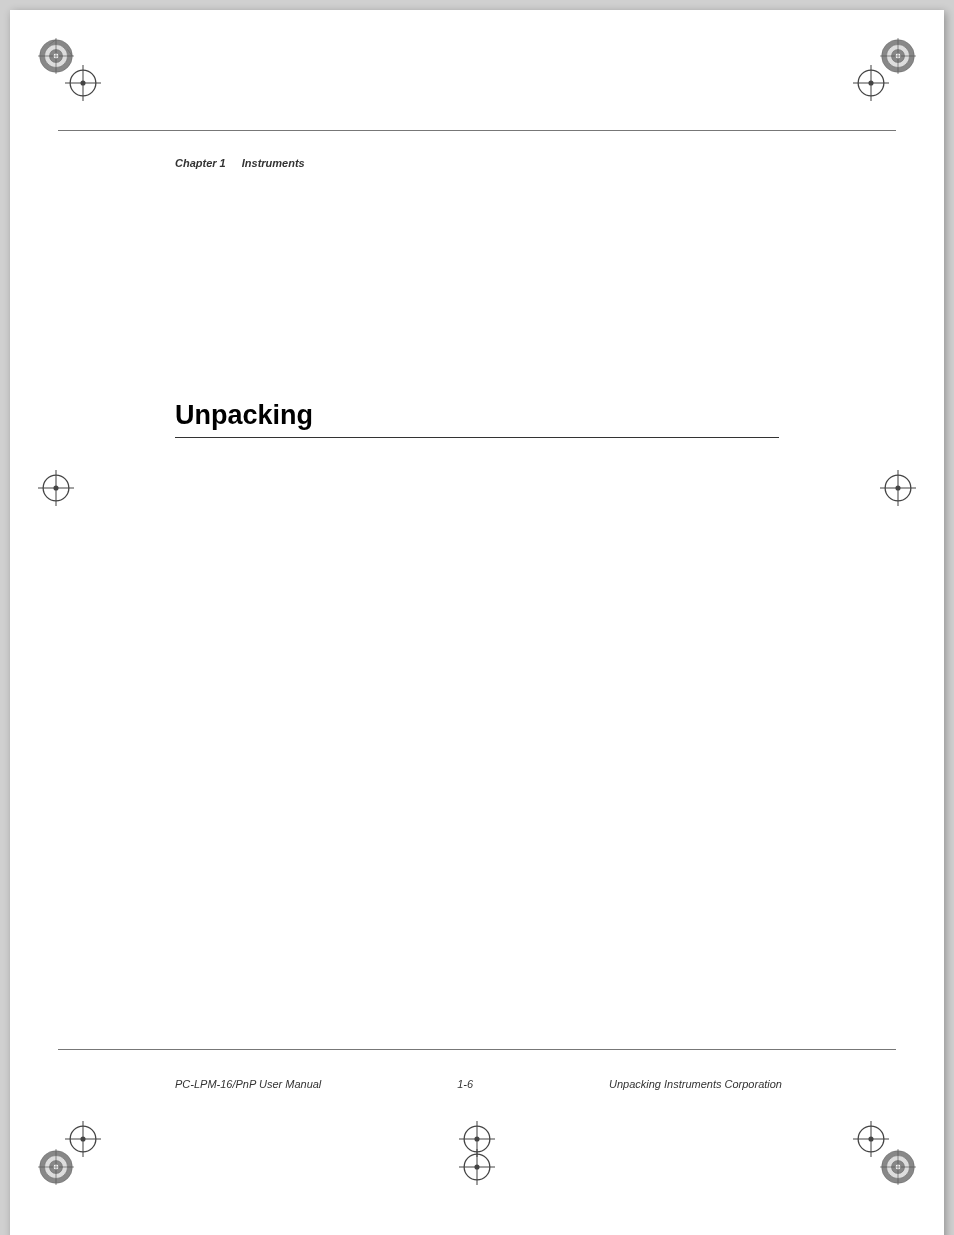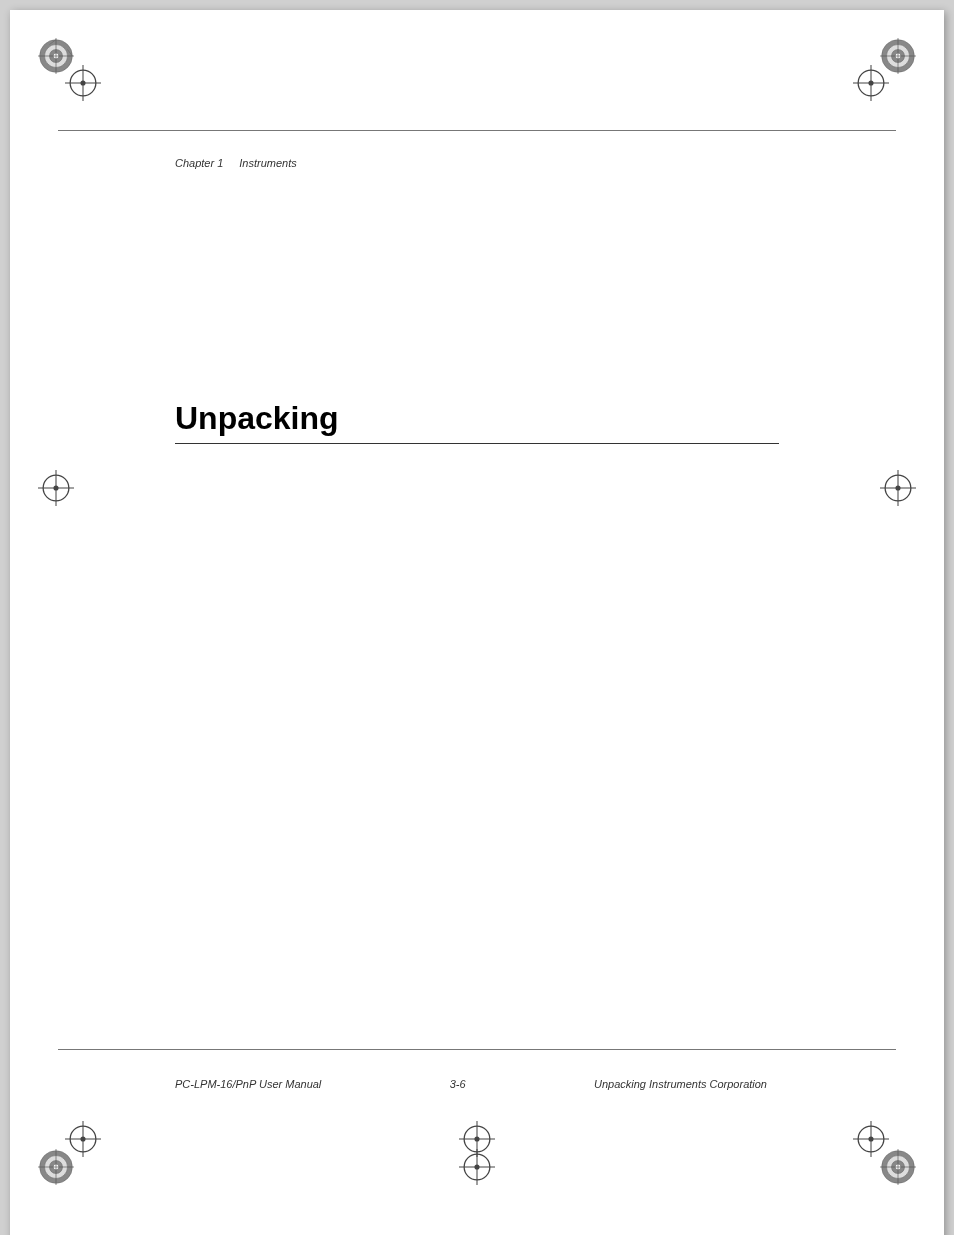--- a/index.html
+++ b/index.html
@@ -61,49 +61,50 @@
     
     .header-text {
       position: absolute;
       top: 147px;
       left: 165px;
       font-size: 11px;
       font-style: italic;
       color: #333;
       display: flex;
       gap: 8px;
+      font-weight: bold;
     }
 
     
     .section-heading {
       position: absolute;
       top: 390px;
       left: 165px;
       right: 165px;
     }
 
     .section-heading h2 {
-      font-size: 32px;
+      font-size: 27px;
       font-weight: bold;
       color: #000;
       margin-bottom: 6px;
     }
 
     .section-heading hr {
       border: none;
       border-top: 1.5px solid #333;
       width: 100%;
     }
 
     
     .footer {
       position: absolute;
       bottom: 155px;
       left: 165px;
-      right: 177px;
+      right: 162px;
       display: flex;
       justify-content: space-between;
       align-items: center;
       font-size: 11px;
       color: #333;
     }
 
     .footer-left {
       font-style: italic;
     }
@@ -252,17 +253,17 @@
 
   <div class="section-heading">
     <h2>Unpacking</h2>
     <hr>
   </div>
 
   <div style="position:absolute; bottom:195px; left:48px; right:48px; border-top:1px solid #777;"></div>
 
   <div class="footer">
     <span class="footer-left">PC-LPM-16/PnP User Manual</span>
-    <span class="footer-center">3-6</span>
+    <span class="footer-center">1-6</span>
     <span class="footer-right">Unpacking Instruments Corporation</span>
   </div>
 
 </div>
 
 </body></html>

